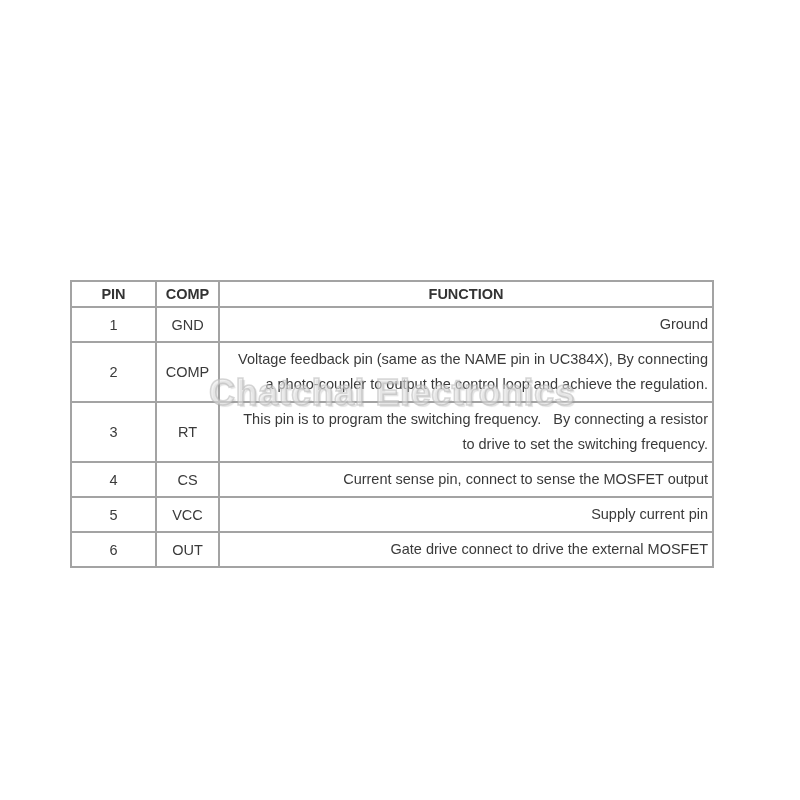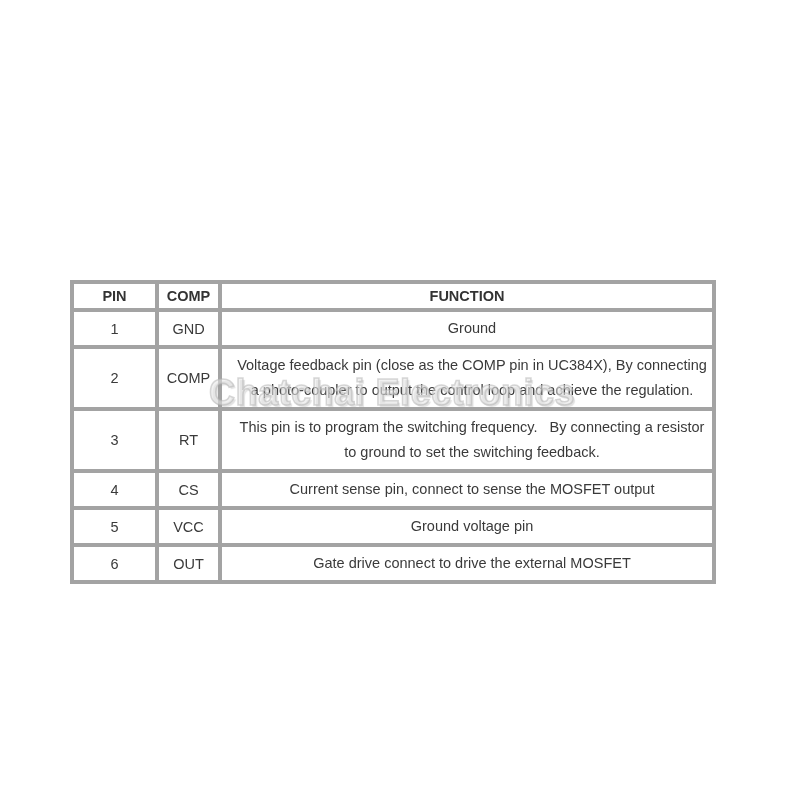--- a/index.html
+++ b/index.html
@@ -23,37 +23,37 @@
   table.pin-table {
     border-collapse: collapse;
     table-layout: fixed;
     width: 642px;
     background: #ffffff;
   }
   table.pin-table col.col-pin  { width: 85px; }
   table.pin-table col.col-name { width: 63px; }
   table.pin-table col.col-fn   { width: 494px; }
   table.pin-table td, table.pin-table th {
-    border: 4px solid #a3a3a3;
+    border: 2px solid #a3a3a3;
     font-size: 14.5px;
     color: #3a3a3a;
     padding: 4px;
     vertical-align: middle;
     overflow: hidden;
   }
   table.pin-table th {
     font-weight: bold;
     color: #333333;
     text-align: center;
   }
   tr.h-single { height: 27px; }
   tr.h-header { height: 26px; }
   tr.h-double { height: 52px; }
   td.cell-center { text-align: center; }
-  td.cell-fn { text-align: center; }
+  td.cell-fn { text-align: right; }
   .fn-line {
     padding-left: 10px;
     line-height: 25px;
     white-space: pre;
   }
   .watermark {
     position: absolute;
     left: 209px;
     top: 372px;
     width: 380px;
@@ -91,44 +91,44 @@
         <td class="cell-center">1</td>
         <td class="cell-center">GND</td>
         <td class="cell-fn">
           <div class="fn-line">Ground</div>
         </td>
       </tr>
       <tr class="h-double">
         <td class="cell-center">2</td>
         <td class="cell-center">COMP</td>
         <td class="cell-fn">
-          <div class="fn-line">Voltage feedback pin (close as the COMP pin in UC384X), By connecting</div>
+          <div class="fn-line">Voltage feedback pin (same as the NAME pin in UC384X), By connecting</div>
           <div class="fn-line">a photo-coupler to output the control loop and achieve the regulation.</div>
         </td>
       </tr>
       <tr class="h-double">
         <td class="cell-center">3</td>
         <td class="cell-center">RT</td>
         <td class="cell-fn">
           <div class="fn-line">This pin is to program the switching frequency.   By connecting a resistor</div>
-          <div class="fn-line">to ground to set the switching feedback.</div>
+          <div class="fn-line">to drive to set the switching frequency.</div>
         </td>
       </tr>
       <tr class="h-single">
         <td class="cell-center">4</td>
         <td class="cell-center">CS</td>
         <td class="cell-fn">
           <div class="fn-line">Current sense pin, connect to sense the MOSFET output</div>
         </td>
       </tr>
       <tr class="h-single">
         <td class="cell-center">5</td>
         <td class="cell-center">VCC</td>
         <td class="cell-fn">
-          <div class="fn-line">Ground voltage pin</div>
+          <div class="fn-line">Supply current pin</div>
         </td>
       </tr>
       <tr class="h-single">
         <td class="cell-center">6</td>
         <td class="cell-center">OUT</td>
         <td class="cell-fn">
           <div class="fn-line">Gate drive connect to drive the external MOSFET</div>
         </td>
       </tr>
     </tbody>

